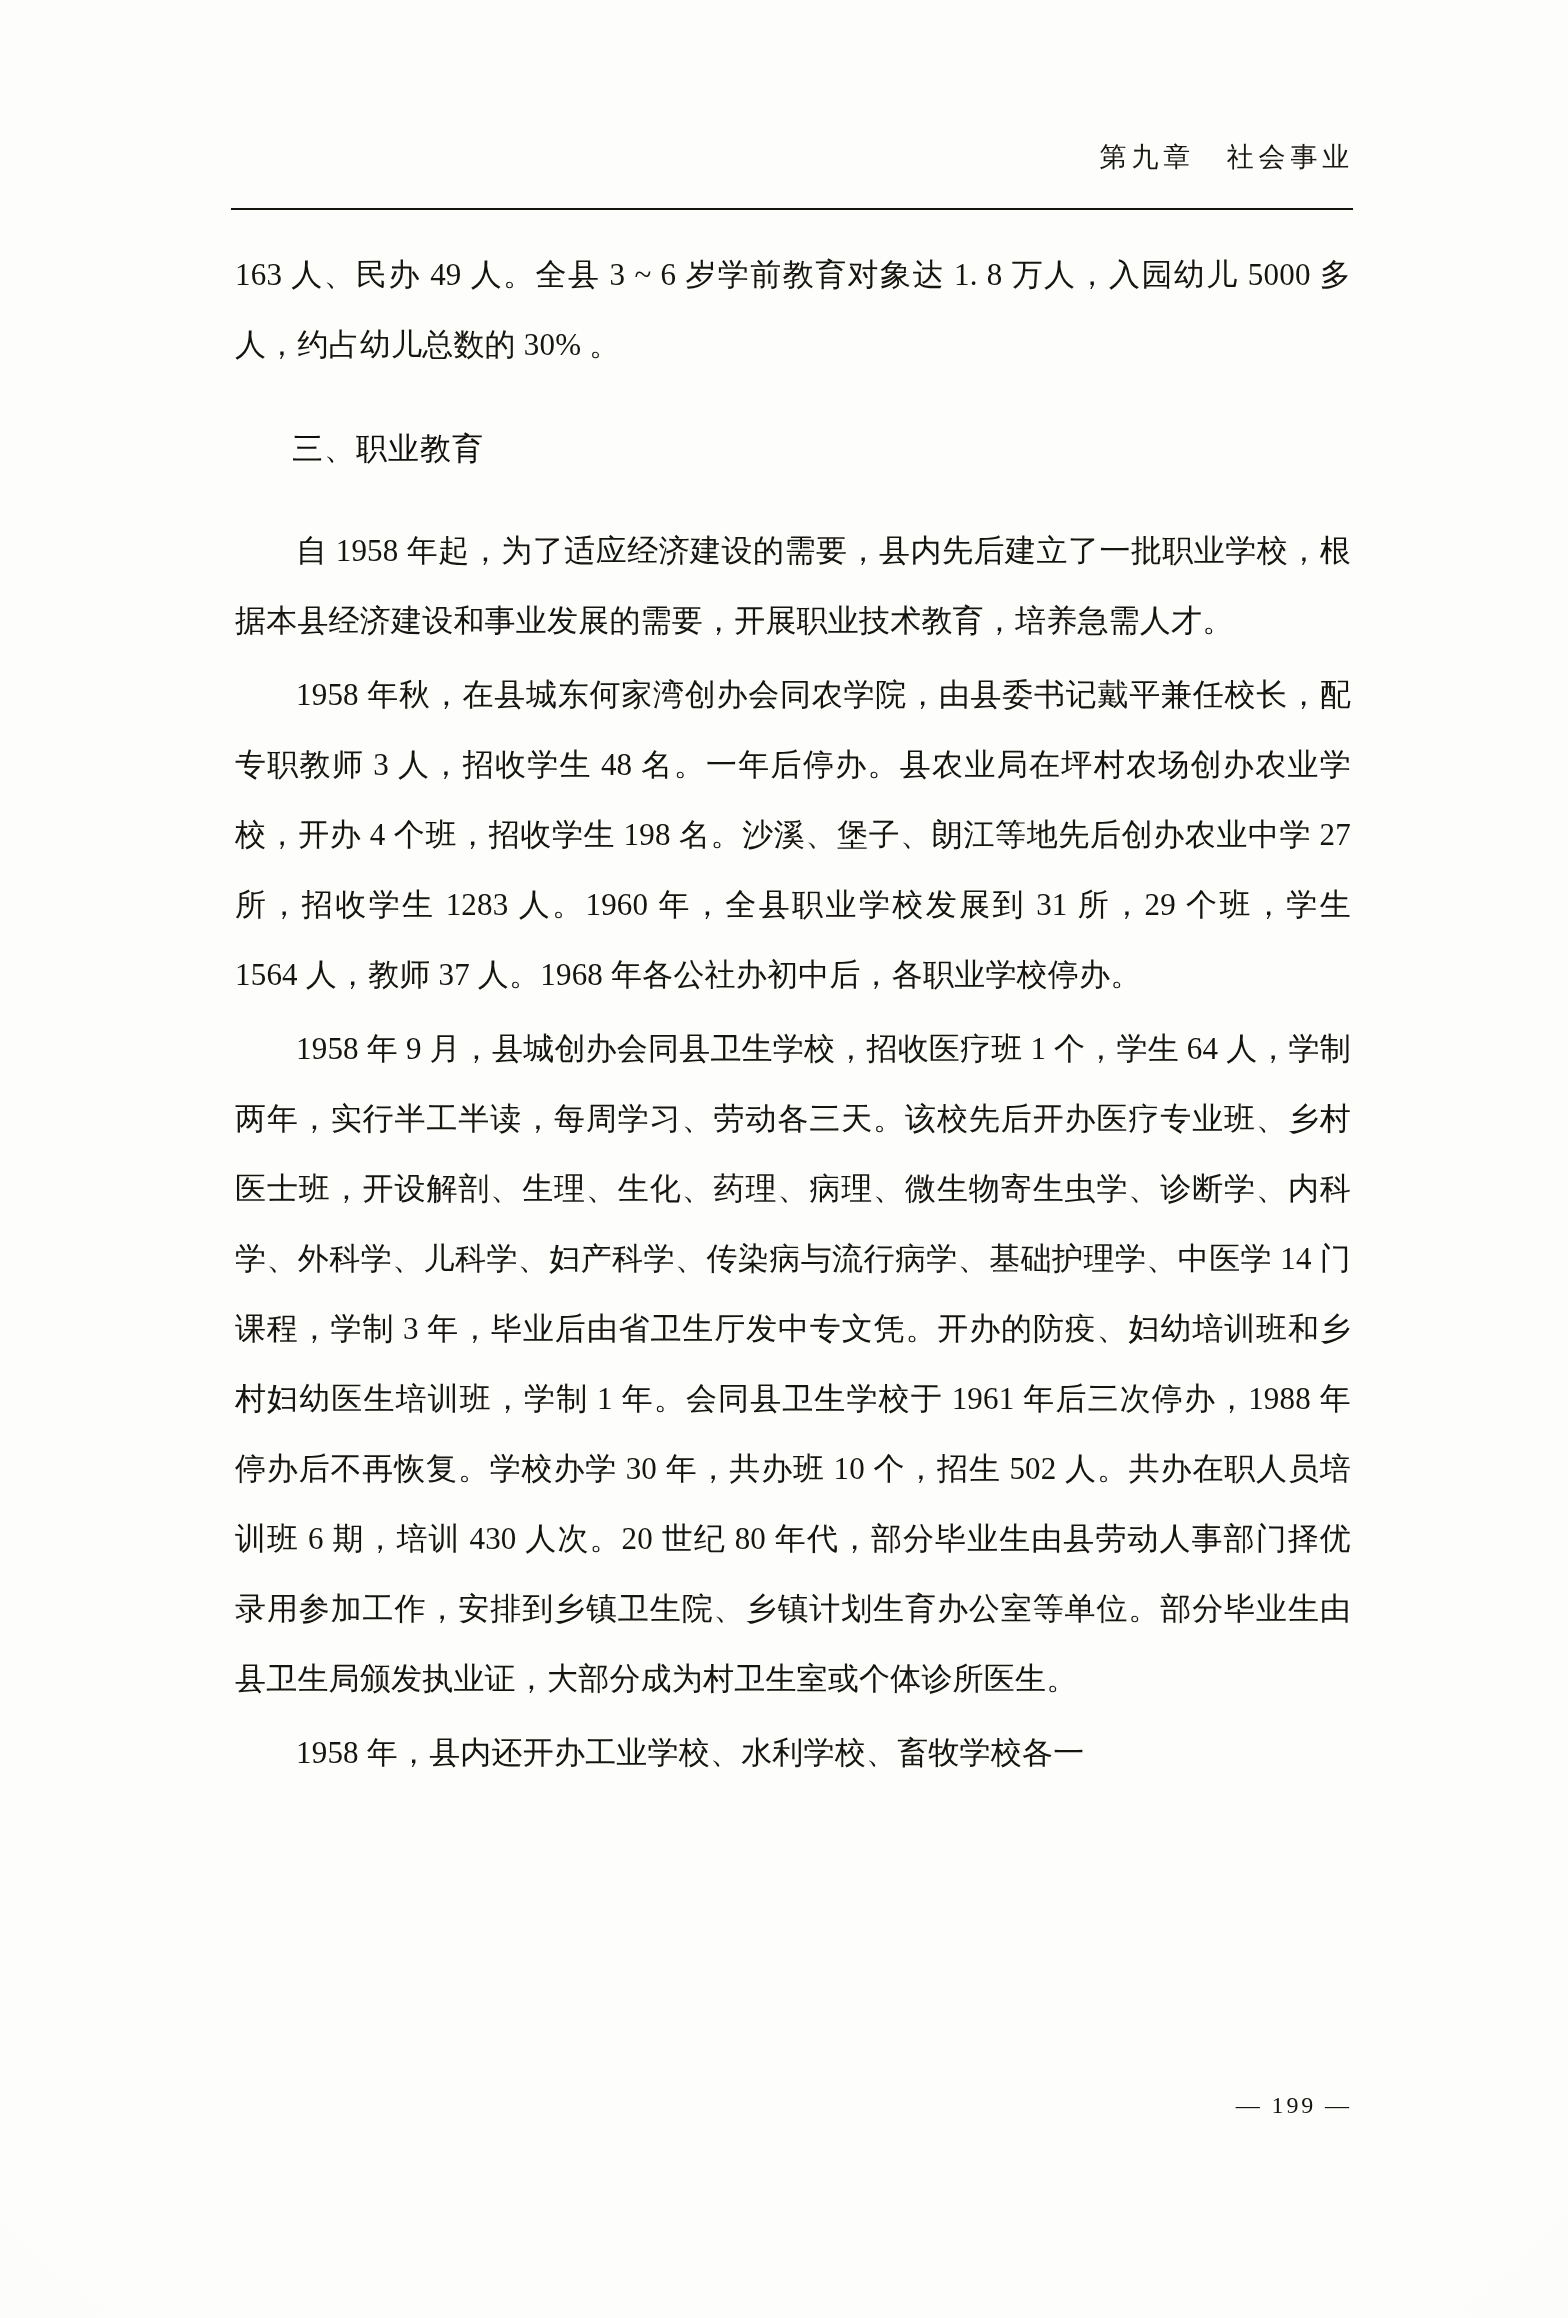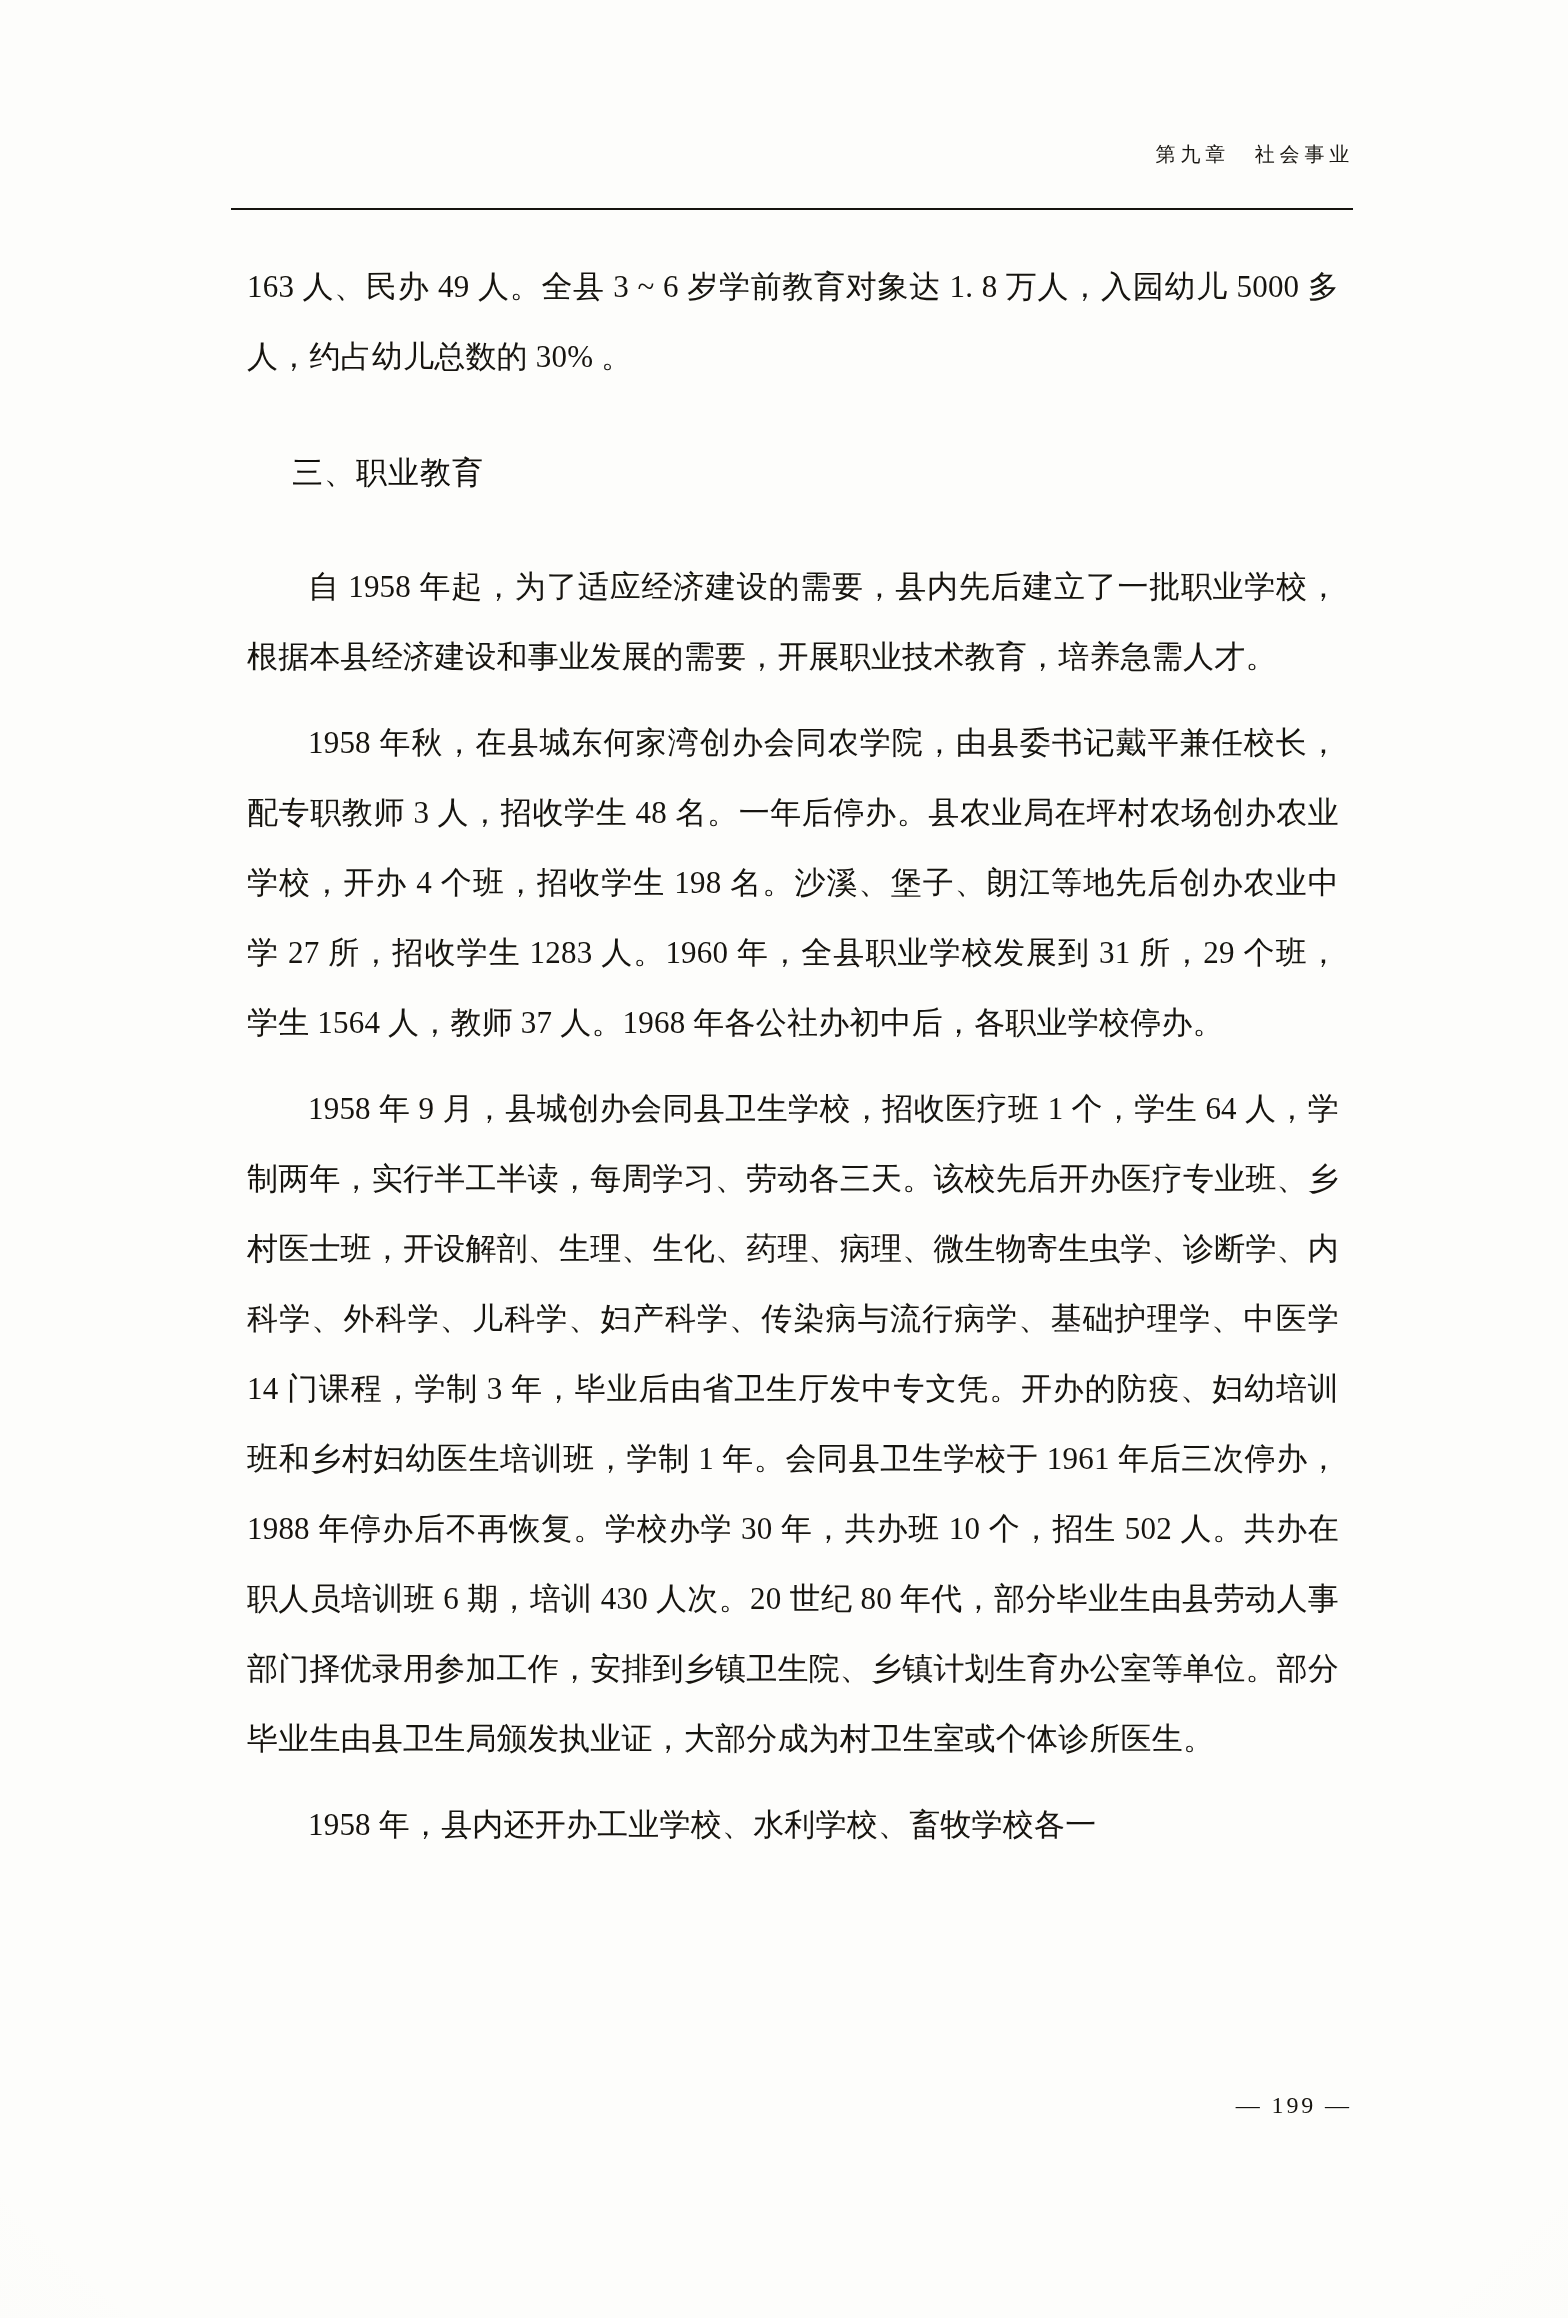--- a/index.html
+++ b/index.html
@@ -37,21 +37,21 @@
     position: absolute;
     left: 231px;
     right: 214px;
     top: 144px;
     height: 48px;
     display: flex;
     align-items: flex-start;
     justify-content: flex-end;
   }
   .running-head-text {
-    font-size: 20px;
+    font-size: 27px;
     letter-spacing: 4.8px;
     white-space: pre;
     color: #1a1813;
     line-height: 1;
     font-family: Liberation Serif, serif;
   }
 
   .head-rule {
     position: absolute;
     left: 231px;
@@ -63,21 +63,21 @@
 
   
   .body-block {
     position: absolute;
     left: 231px;
     top: 236px;
     width: 1124px;
   }
 
   .para {
-    margin: 16px;
+    margin: 4px;
     font-size: 31px;
     line-height: 70px;
     text-align: justify;
     text-justify: inter-character;
     text-align-last: left;
     letter-spacing: 0.2px;
     color: #16140f;
   }
 
   .para.indent {

